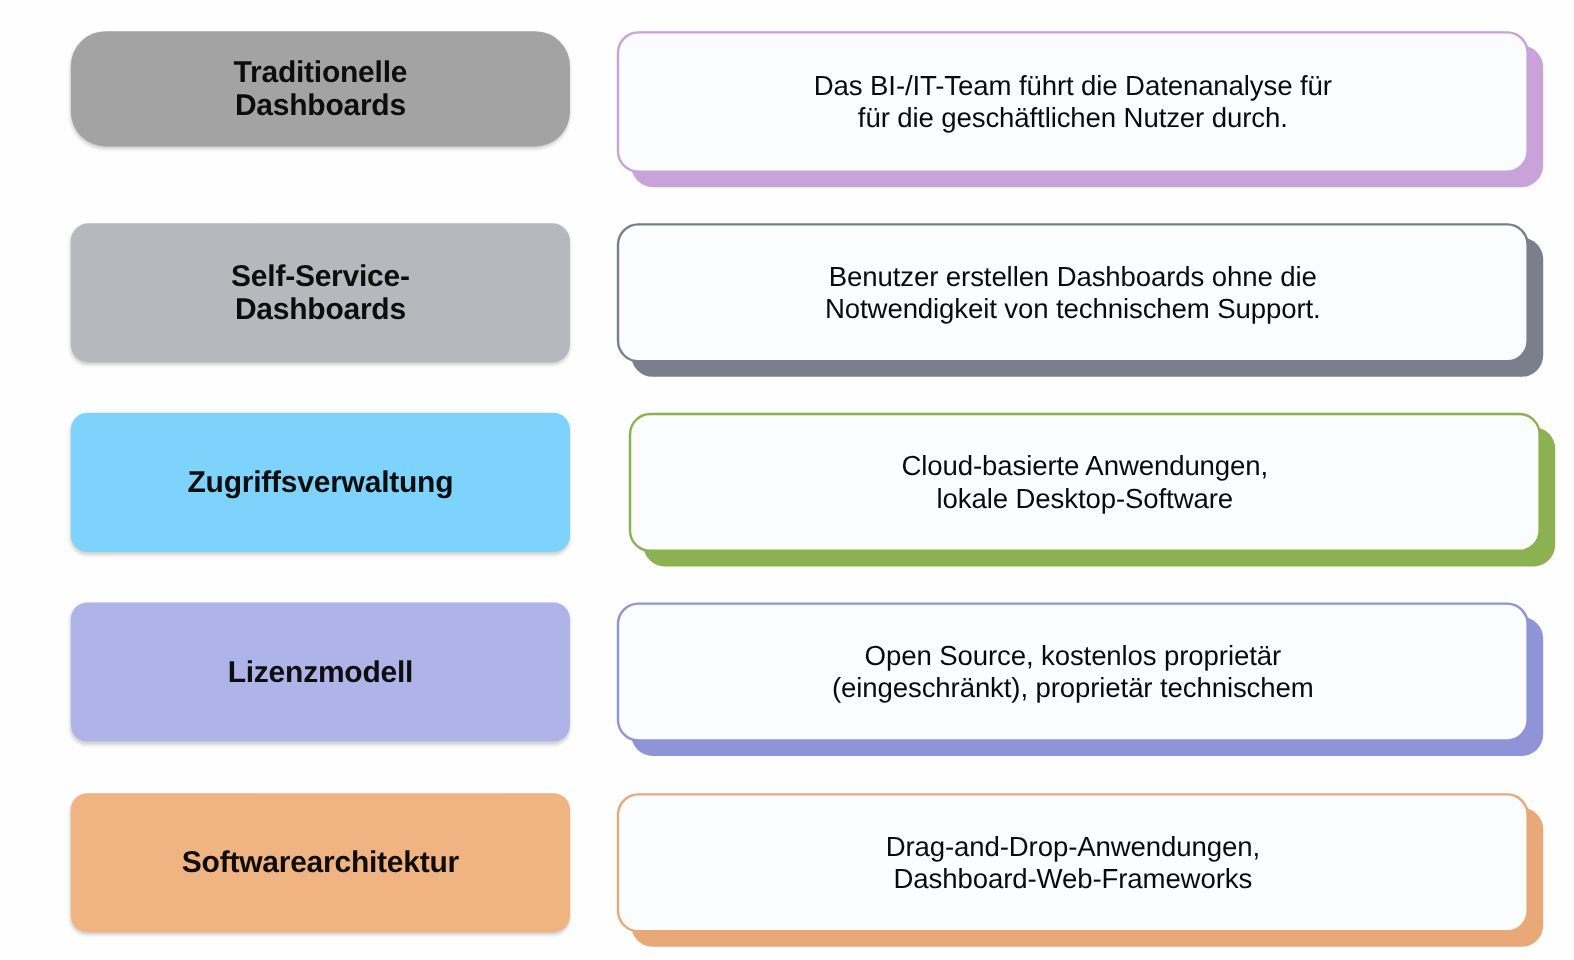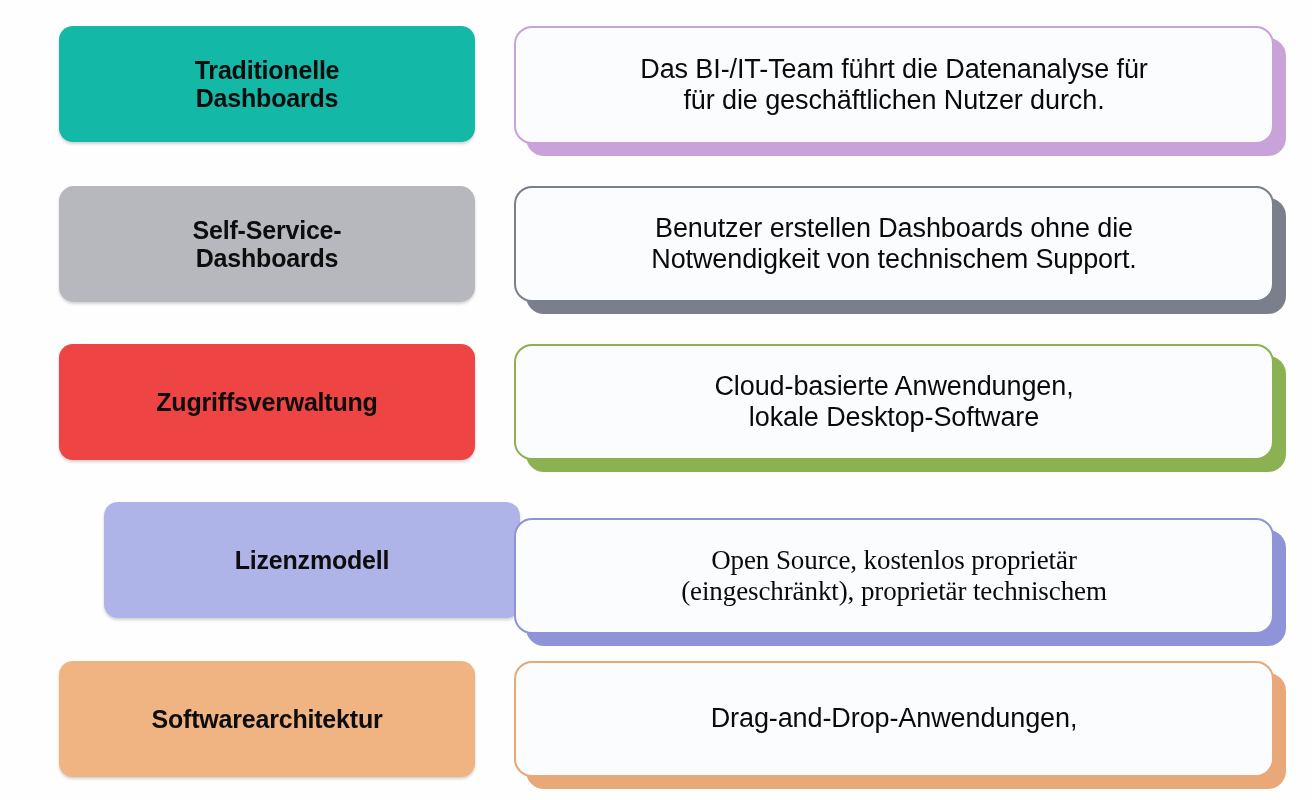--- a/index.html
+++ b/index.html
@@ -63,34 +63,34 @@
     width: 760px;
     border-radius: 18px;
     box-sizing: border-box;
     background: #fbfcfd;
     display: flex;
     align-items: center;
     justify-content: center;
     text-align: center;
   }
   .desc-text {
-    font-size: 27px;
+    font-size: 23px;
     line-height: 1.16;
     color: #0a0a0a;
     padding: 0 14px;
     letter-spacing: -0.1px;
   }
 </style>
 </head>
 <body>
 
 <div id="canvas" style="background: rgb(254, 254, 255);">
 
   <div class="row" style="top:26px;">
-    <div class="label-box" style="top: 0px; height: 116px; background: #14b8a6;" id="lbl0">
+    <div class="label-box" style="top: 0px; height: 96px; background: #a3a3a3; border-radius: 29px;" id="lbl0">
       <div class="label-text">
         <span>Traditionelle</span><br>
         <span>Dashboards</span>
       </div>
     </div>
     <div class="desc-wrap" style="top:0; height:118px;">
       <div class="desc-shadow" id="sh0" style="height: 118px; background: rgb(201, 162, 218);"></div>
       <div class="desc-card" id="card0" style="height: 118px; background: rgb(251, 252, 253); border: 2px solid rgb(201, 162, 218);">
         <div class="desc-text">
           <span>Das BI-/IT-Team führt die Datenanalyse für</span><br>
@@ -112,43 +112,43 @@
       <div class="desc-card" id="card1" style="height: 116px; background: rgb(251, 252, 253); border: 2px solid rgb(123, 127, 140);">
         <div class="desc-text">
           <span>Benutzer erstellen Dashboards ohne die</span><br>
           <span>Notwendigkeit von technischem Support.</span>
         </div>
       </div>
     </div>
   </div>
 
   <div class="row" style="top:344px;">
-    <div class="label-box" style="top: 0px; height: 116px; background: #ef4444; justify-content: center;" id="lbl2">
+    <div class="label-box" style="top: 0px; height: 116px; background: #7dd3fc; justify-content: center;" id="lbl2">
       <div class="label-text">
         <span>Zugriffsverwaltung</span>
       </div>
     </div>
-    <div class="desc-wrap" style="top:0; height:116px;">
+    <div class="desc-wrap" style="top:0; height:116px;margin-left:10px;">
       <div class="desc-shadow" id="sh2" style="height: 116px; background: rgb(140, 177, 83);"></div>
       <div class="desc-card" id="card2" style="height: 116px; background: rgb(251, 252, 253); border: 2px solid rgb(140, 177, 83);">
         <div class="desc-text">
           <span>Cloud-basierte Anwendungen,</span><br>
           <span>lokale Desktop-Software</span>
         </div>
       </div>
     </div>
   </div>
 
   <div class="row" style="top:502px;">
-    <div class="label-box" style="top: 0px; height: 116px; background: rgb(174, 179, 232); margin-left: 45px;" id="lbl3">
+    <div class="label-box" style="top: 0px; height: 116px; background: rgb(174, 179, 232);" id="lbl3">
       <div class="label-text">
         <span>Lizenzmodell</span>
       </div>
     </div>
-    <div class="desc-wrap" style="top:16px; height:116px;font-family:Liberation Serif, serif;">
+    <div class="desc-wrap" style="top:0; height:116px;">
       <div class="desc-shadow" id="sh3" style="height: 116px; background: rgb(143, 148, 216);"></div>
       <div class="desc-card" id="card3" style="height: 116px; background: rgb(251, 252, 253); border: 2px solid rgb(143, 148, 216);">
         <div class="desc-text">
           <span>Open Source, kostenlos proprietär</span><br>
           <span>(eingeschränkt), proprietär technischem</span>
         </div>
       </div>
     </div>
   </div>
 
@@ -156,18 +156,19 @@
     <div class="label-box" style="top: 0px; height: 116px; background: rgb(240, 179, 130);" id="lbl4">
       <div class="label-text">
         <span>Softwarearchitektur</span>
       </div>
     </div>
     <div class="desc-wrap" style="top:0; height:116px;">
       <div class="desc-shadow" id="sh4" style="height: 116px; background: rgb(232, 168, 120);"></div>
       <div class="desc-card" id="card4" style="height: 116px; background: rgb(251, 252, 253); border: 2px solid rgb(232, 168, 120);">
         <div class="desc-text">
           <span>Drag-and-Drop-Anwendungen,</span><br>
+          <span>Dashboard-Web-Frameworks</span>
         </div>
       </div>
     </div>
   </div>
 
 </div>
 
 </body></html>

